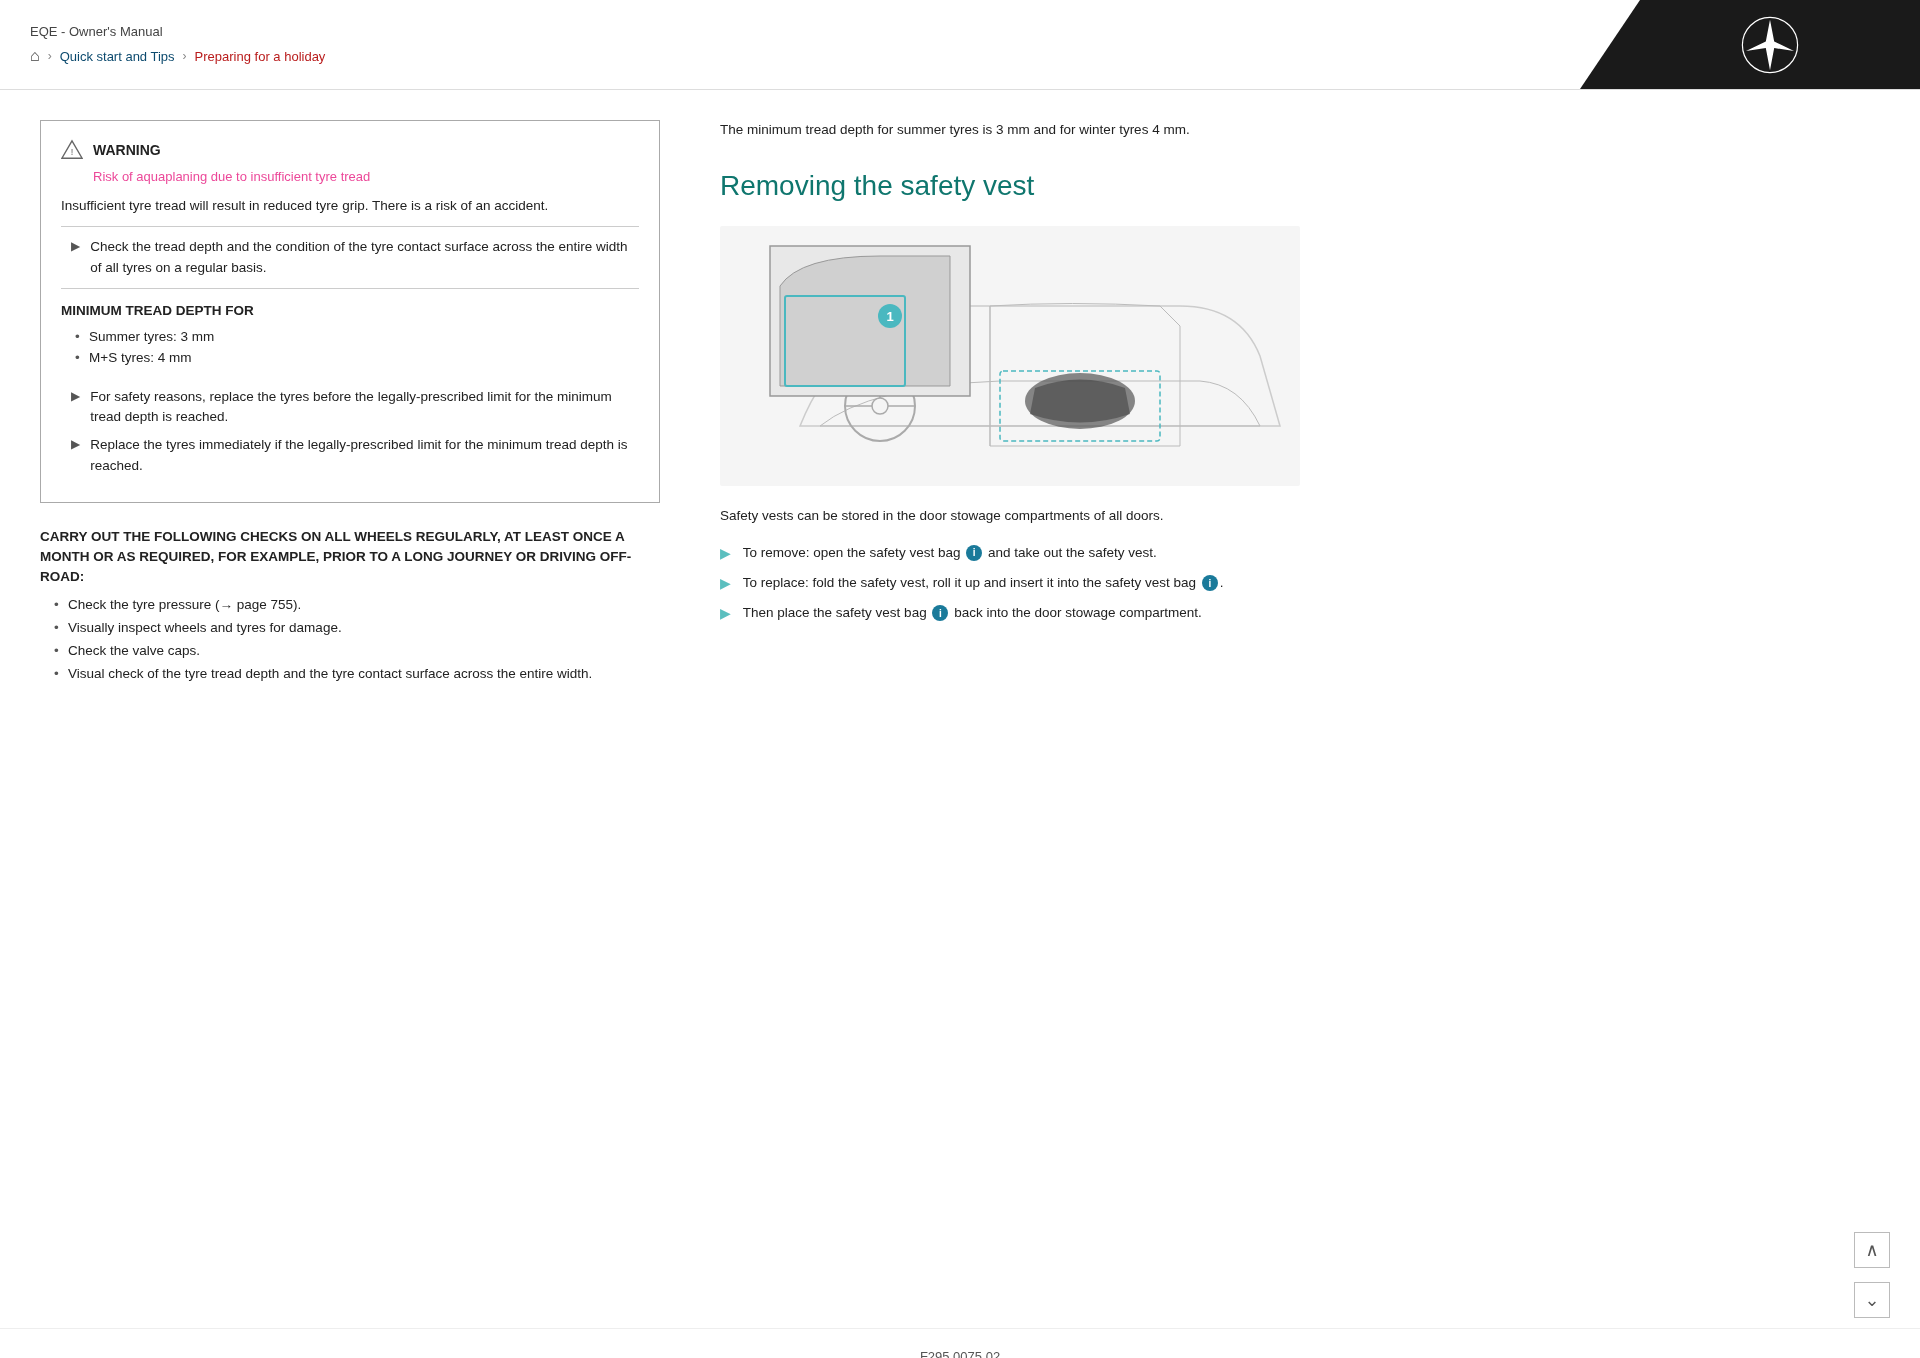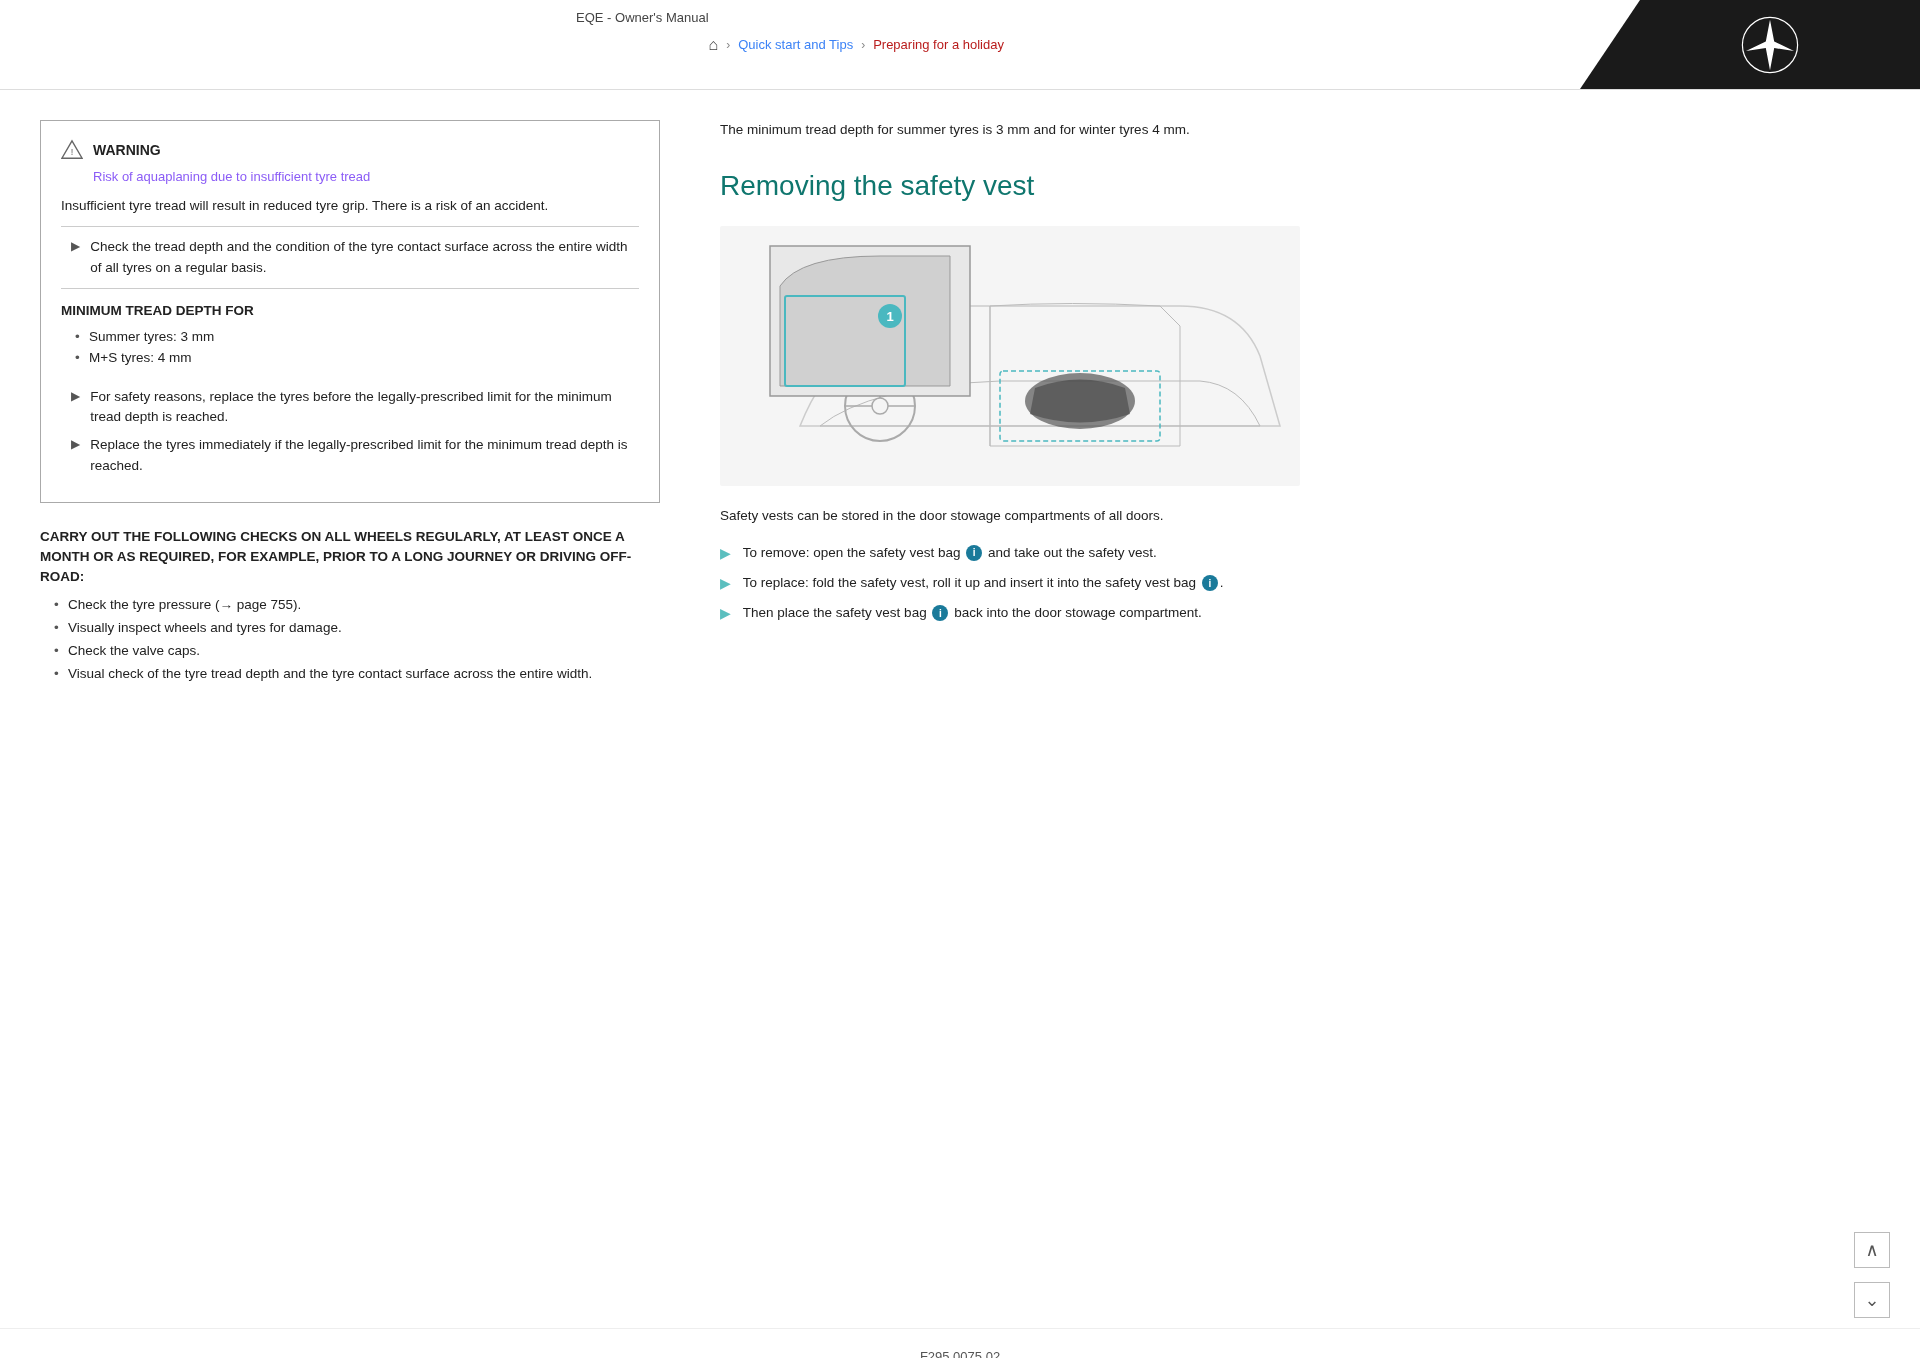--- a/index.html
+++ b/index.html
@@ -17,21 +17,21 @@
     .header {
       display: flex;
       align-items: stretch;
       height: 90px;
       border-bottom: 1px solid #ddd;
       position: relative;
     }
     .header-content {
       flex: 1;
       display: flex;
-      flex-direction: row;
+      flex-direction: column;
       justify-content: center;
       padding: 10px 30px;
     }
     .header-title {
       font-size: 13px;
       color: #444;
       margin-bottom: 8px;
       font-weight: normal;
     }
     .breadcrumb {
@@ -42,21 +42,21 @@
     }
     .breadcrumb-home {
       font-size: 16px;
       color: #444;
     }
     .breadcrumb-sep {
       color: #888;
       font-size: 12px;
     }
     .breadcrumb-link {
-      color: #3b82f6;
+      color: #0c4a6e;
     }
     .breadcrumb-current {
       color: #b91c1c;
       font-weight: 500;
     }
     .header-logo-area {
       width: 340px;
       background: #1a1a1a;
       display: flex;
       align-items: center;
@@ -99,21 +99,21 @@
       width: 22px;
       height: 22px;
       flex-shrink: 0;
     }
     .warning-title {
       font-weight: bold;
       font-size: 14px;
     }
     .warning-subtitle {
       font-size: 13px;
-      color: #8b5cf6;
+      color: #ec4899;
       margin-left: 32px;
       margin-bottom: 12px;
     }
     .warning-text {
       font-size: 13.5px;
       line-height: 1.5;
       margin-bottom: 10px;
       padding: 0 0 0 0;
     }
     .warning-divider {

